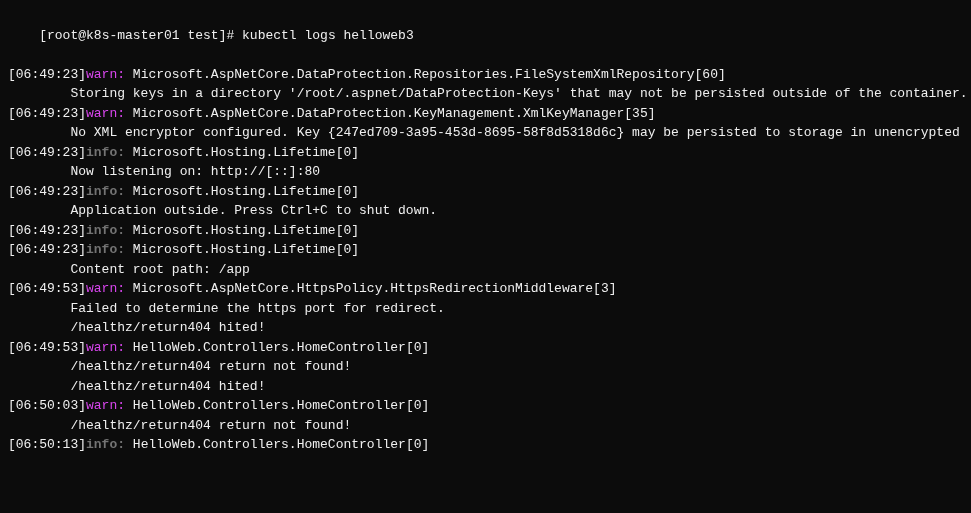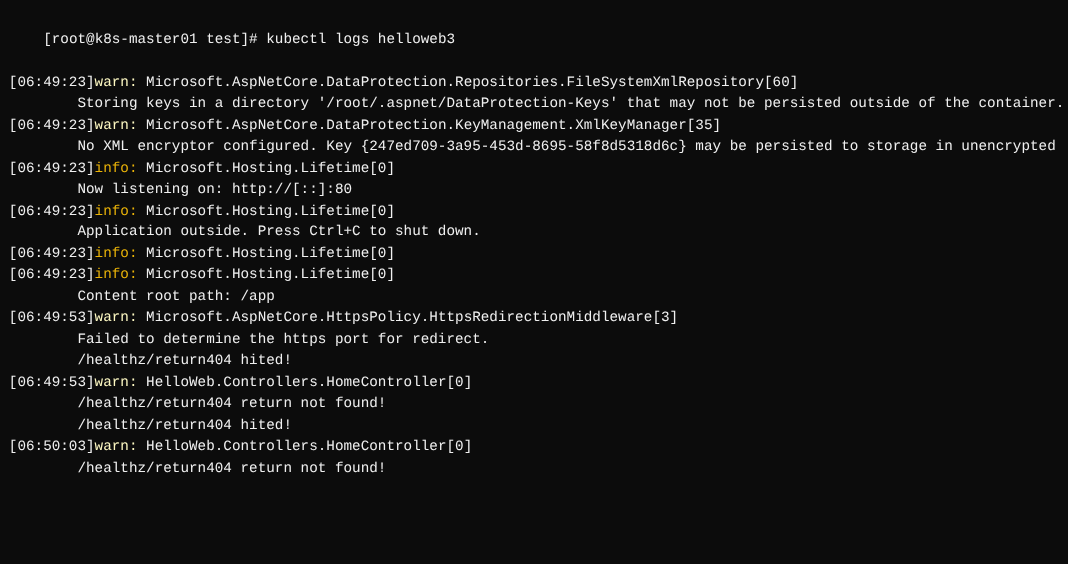--- a/index.html
+++ b/index.html
@@ -24,22 +24,22 @@
       width: 971px;
       min-height: 513px;
     }
 
     .line {
       white-space: pre;
       line-height: 1.5;
       display: block;
     }
 
-    span.warn { color: #fef9c3; }
-    span.info { color: #eab308; }
+    span.warn { color: #d946ef; }
+    span.info { color: #737373; font-weight: bold; }
     span.white { color: #f0f0f0; }
   </style>
 </head>
 <body>
 
 <div class="terminal">
   <div class="line">
     <span class="white">[root@k8s-master01 test]# </span><span class="white">kubectl logs helloweb3</span>
   </div>
   <div id="log-container">
@@ -55,14 +55,15 @@
       <div class="line"><span class="white">[06:49:23]</span><span class="info">info:</span><span class="white"> Microsoft.Hosting.Lifetime[0]</span></div>
       <div class="line"><span class="white">        Content root path: /app</span></div>
       <div class="line"><span class="white">[06:49:53]</span><span class="warn">warn:</span><span class="white"> Microsoft.AspNetCore.HttpsPolicy.HttpsRedirectionMiddleware[3]</span></div>
       <div class="line"><span class="white">        Failed to determine the https port for redirect.</span></div>
       <div class="line"><span class="white">        /healthz/return404 hited!</span></div>
       <div class="line"><span class="white">[06:49:53]</span><span class="warn">warn:</span><span class="white"> HelloWeb.Controllers.HomeController[0]</span></div>
       <div class="line"><span class="white">        /healthz/return404 return not found!</span></div>
       <div class="line"><span class="white">        /healthz/return404 hited!</span></div>
       <div class="line"><span class="white">[06:50:03]</span><span class="warn">warn:</span><span class="white"> HelloWeb.Controllers.HomeController[0]</span></div>
       <div class="line"><span class="white">        /healthz/return404 return not found!</span></div>
+      <div class="line"><span class="white">[06:50:13]</span><span class="info">info:</span><span class="white"> HelloWeb.Controllers.HomeController[0]</span></div>
     </div>
 </div>
 
 </body></html>

